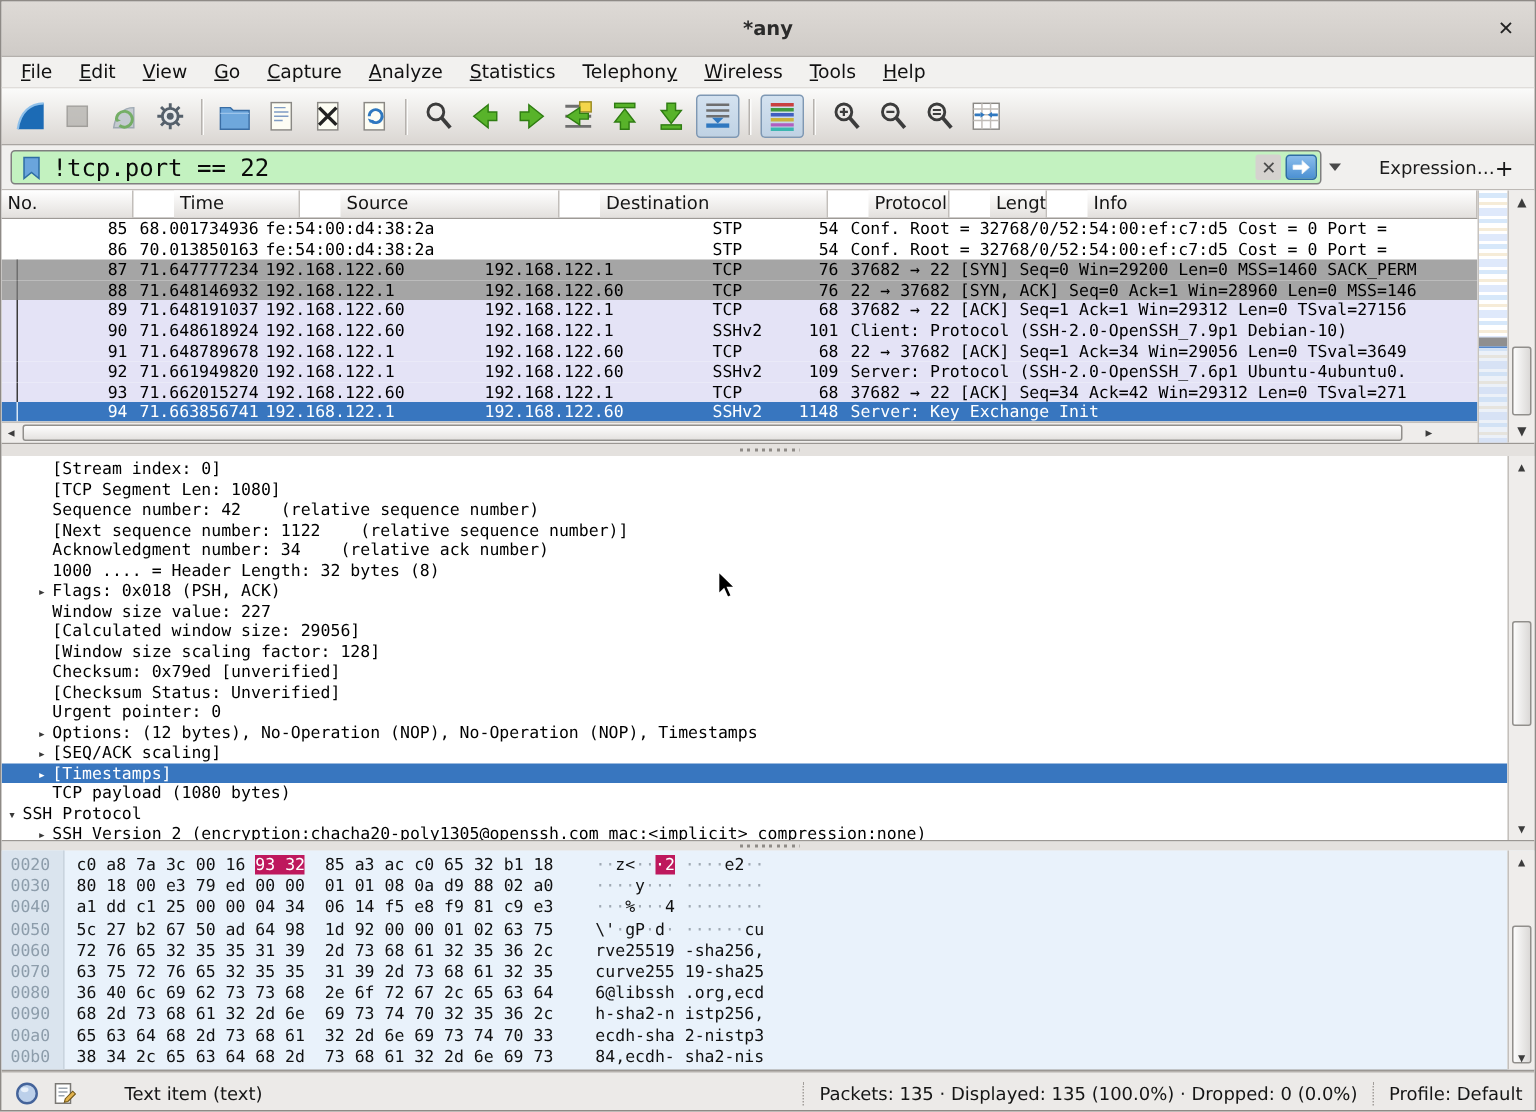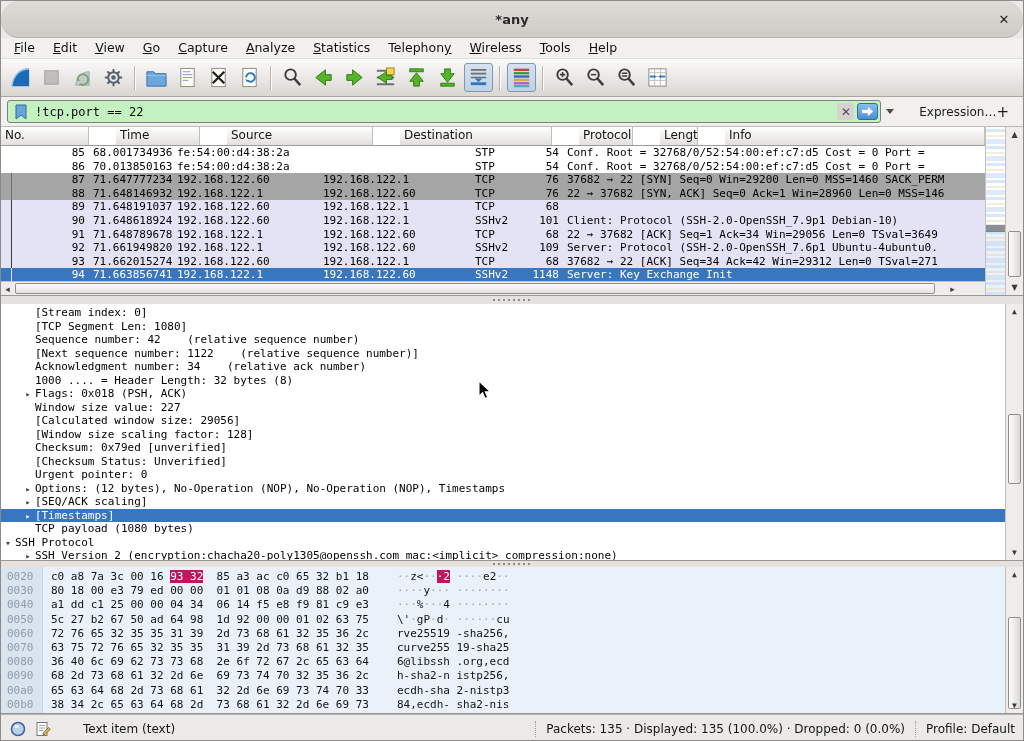--- a/index.html
+++ b/index.html
@@ -2,21 +2,21 @@
 <html><head>
 <meta charset="utf-8">
 <style>
   * { margin:0; padding:0; box-sizing:border-box; }
   html,body { width:1024px; height:741px; overflow:hidden; }
   body { font-family:"DejaVu Sans", sans-serif; font-size:12px; color:#1a1a1a;
          background:#eceae8; position:relative; border:1px solid #8e8a86; }
 
   
   .titlebar { height:37px; background:linear-gradient(#dedad6,#cfcbc7);
-    border-bottom:1px solid #b4b0ac; display:flex; align-items:center; justify-content:center; position:relative;border-radius:18px; }
+    border-bottom:1px solid #b4b0ac; display:flex; align-items:center; justify-content:center; position:relative; }
   .titlebar .title { font-weight:bold; font-size:13px; color:#2b2b2b; }
   .titlebar .close { position:absolute; right:10px; top:9px; width:18px; height:18px;
     display:flex; align-items:center; justify-content:center; font-size:13px; color:#222; cursor:default; }
 
   
   .menubar { height:21px; background:#f2f1ef; display:flex; align-items:stretch; padding-left:4px;
     border-bottom:1px solid #e0ddda; }
   .menu-item { padding:2px 9px 0 9px; font-size:12.5px; color:#111; }
   .menu-item u { text-decoration:underline; }
 
@@ -29,21 +29,21 @@
   .tbtn.pressed { background:linear-gradient(#d4e2f0,#bfd2e4); border:1px solid #7e98b4; }
   .tbtn.disabled { opacity:.75; }
   .tsep { width:0; height:24px; border-left:1px solid #b6b2ae; border-right:1px solid #fcfcfb; margin:0 5px; }
 
   
   .filterbar { height:30px; background:#f1f0ee; border-bottom:1px solid #bdb9b5;
     display:flex; align-items:center; padding:0 6px; }
   .filter-field { display:flex; align-items:center; width:884px; height:23px;
     background:#c3f2c0; border:1px solid #7f7f7f; border-radius:3px; padding:0 2px 0 4px; }
   .filter-bookmark { width:18px; height:18px; display:flex; align-items:center; justify-content:center; }
-  .filter-text { flex:1; font-family:"DejaVu Sans Mono", monospace; font-size:12px; color:#0a0a0a; padding-left:5px;
+  .filter-text { flex:1; font-family:"DejaVu Sans Mono", monospace; font-size:16px; color:#0a0a0a; padding-left:5px;
     white-space:pre; overflow:hidden; }
   .filter-clear { width:17px; height:17px; display:flex; align-items:center; justify-content:center;
     color:#4d4d4d; font-weight:bold; font-size:12px; background:#d5d2cf; border-radius:2px; margin-right:3px; }
   .filter-apply { width:21px; height:17px; background:linear-gradient(#8abdec,#4b90d2); border:1px solid #2e6da4;
     border-radius:3px; display:flex; align-items:center; justify-content:center; }
   .filter-caret { width:14px; height:23px; display:flex; align-items:center; justify-content:center; margin-left:2px; }
   .caret-down { width:0; height:0; border-left:4px solid transparent; border-right:4px solid transparent;
     border-top:5px solid #4a4a4a; }
   .filter-expression { margin-left:22px; color:#1a1a1a; }
   .filter-add { margin-left:auto; margin-right:8px; font-size:15px; color:#1a1a1a; }
@@ -364,20 +364,21 @@
           <div class="cell c-info">22 → 37682 [SYN, ACK] Seq=0 Ack=1 Win=28960 Len=0 MSS=146</div>
           <div class="related-line"></div>
         </div>
         <div class="prow plist-grid lavender">
           <div class="cell c-no">89</div>
           <div class="cell c-time">71.648191037</div>
           <div class="cell c-src">192.168.122.60</div>
           <div class="cell c-dst">192.168.122.1</div>
           <div class="cell c-proto">TCP</div>
           <div class="cell c-len">68</div>
+          <div class="cell c-info">37682 → 22 [ACK] Seq=1 Ack=1 Win=29312 Len=0 TSval=27156</div>
           <div class="related-line"></div>
         </div>
         <div class="prow plist-grid lavender">
           <div class="cell c-no">90</div>
           <div class="cell c-time">71.648618924</div>
           <div class="cell c-src">192.168.122.60</div>
           <div class="cell c-dst">192.168.122.1</div>
           <div class="cell c-proto">SSHv2</div>
           <div class="cell c-len">101</div>
           <div class="cell c-info">Client: Protocol (SSH-2.0-OpenSSH_7.9p1 Debian-10)</div>

